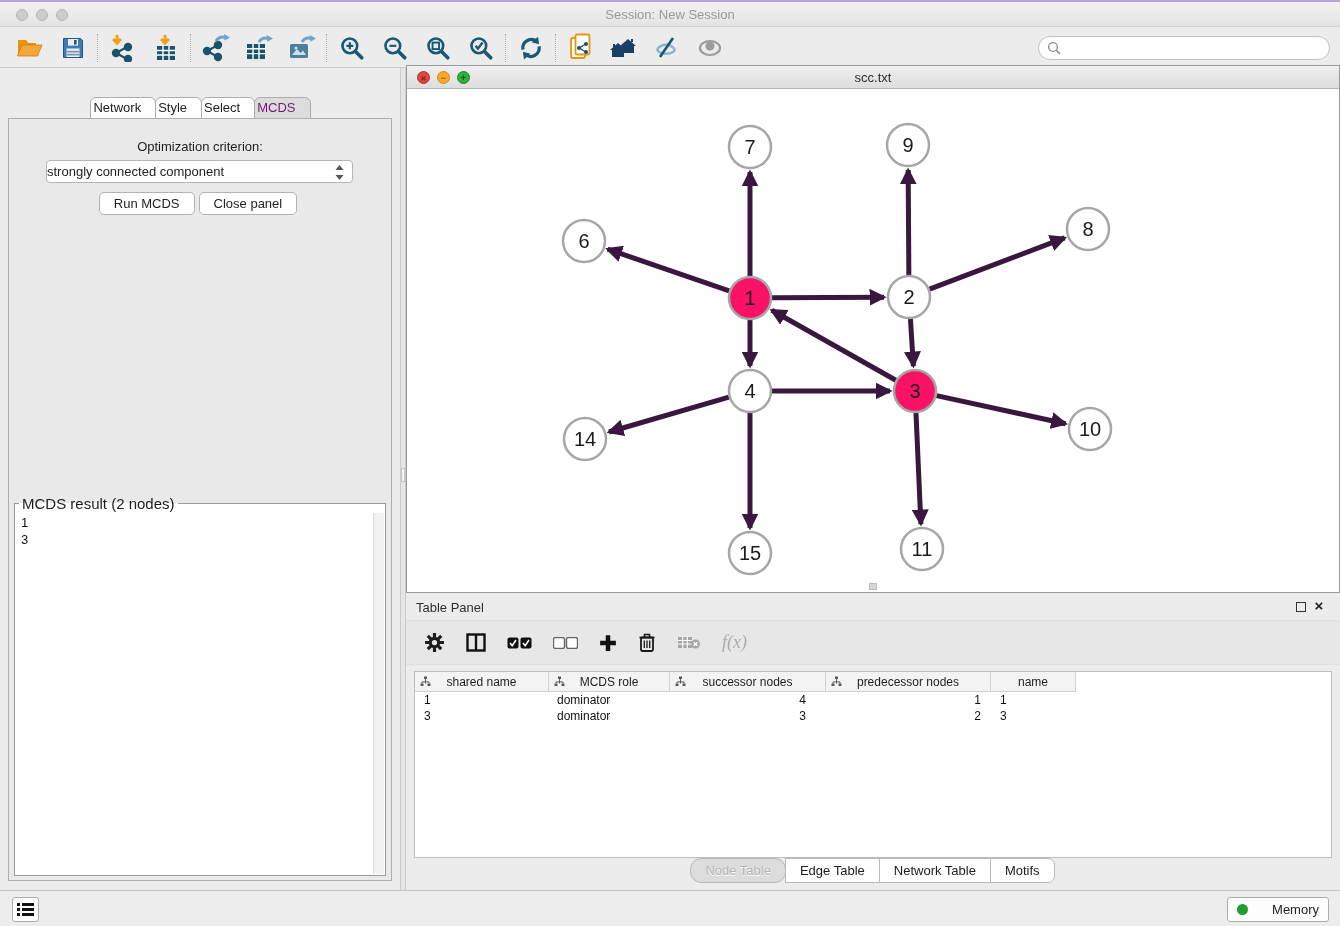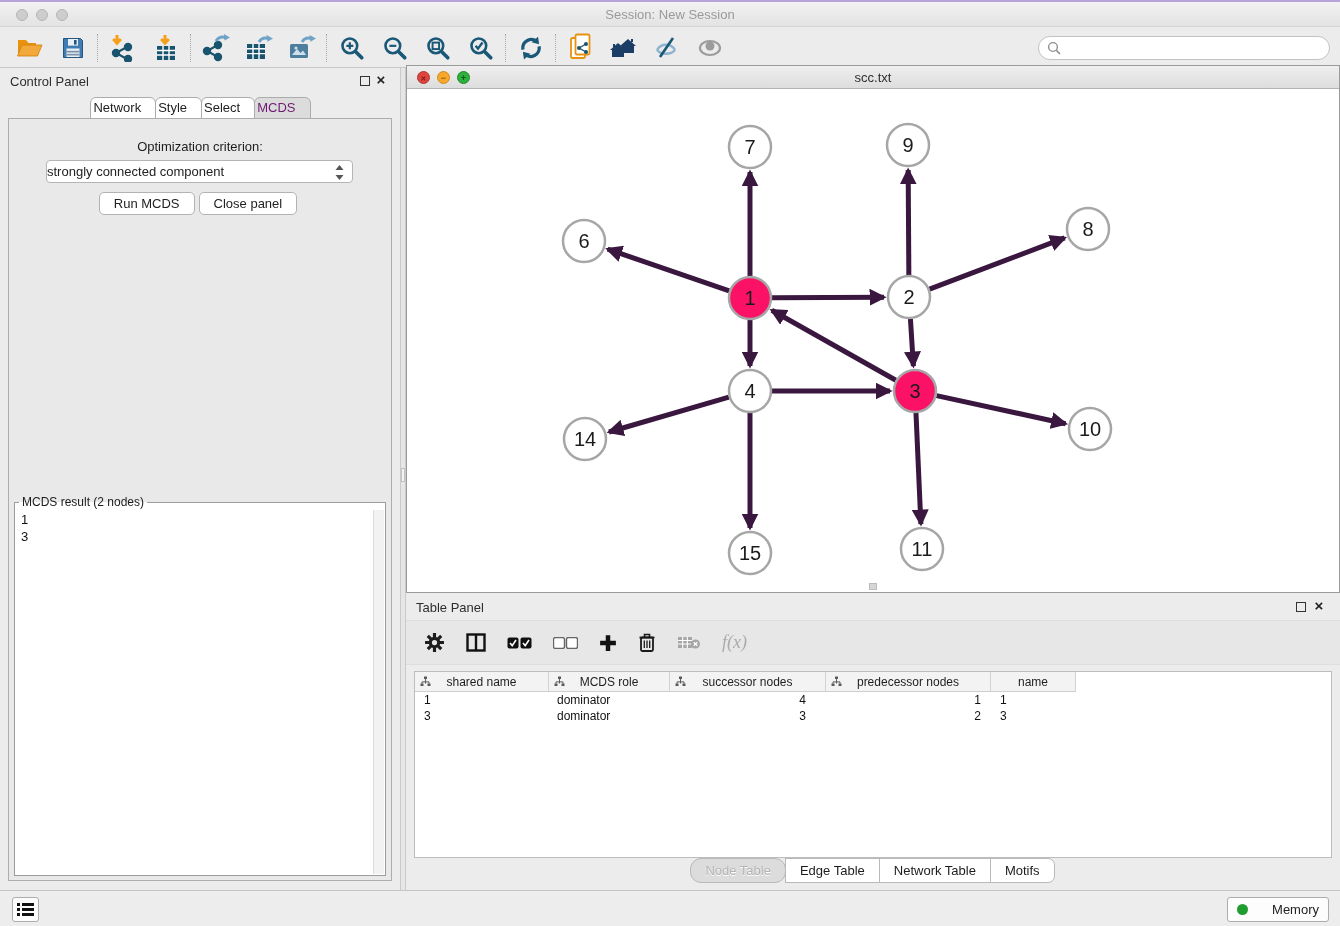--- a/index.html
+++ b/index.html
@@ -59,21 +59,21 @@
   .dropdown .chevrons { position:absolute; right:8px; top:4px; }
   .btn-row { position:absolute; top:73px; left:0; right:4px; display:flex; justify-content:center; gap:4px; }
   .push-btn {
     background:#fff; border:1px solid #B3B3B3; border-radius:5px; height:23px;
     padding:0 14px; font-size:13px; display:flex; align-items:center;
   }
   fieldset.result {
     position:absolute; left:5px; right:5px; top:376px; bottom:4px;
     border:1px solid #9C9C9C; background:#fff; margin:0; padding:0;
   }
-  fieldset.result legend { font-size:12px; color:#1c1c1c; padding:0 3px; margin-left:4px; }
+  fieldset.result legend { font-size:15px; color:#1c1c1c; padding:0 3px; margin-left:4px; }
   .result-text { position:absolute; left:6px; top:2px; font-size:13px; line-height:17px; white-space:pre; color:#111; }
   .result-scroll { position:absolute; right:1px; top:1px; bottom:1px; width:11px; background:#F2F2F2; border-left:1px solid #DCDCDC; }
   
   .splitter { position:absolute; left:400px; top:68px; width:6px; bottom:36px; background:#E6E6E6; border-left:1px solid #CACACA; border-right:1px solid #CACACA; }
   .splitter .grip { position:absolute; top:400px; left:0; width:4px; height:14px; background:#F5F5F5; border:1px solid #C2C2C2; }
   
   .net-win { position:absolute; left:406px; top:65px; width:934px; height:528px; border:1px solid #9B9B9B; background:#fff; }
   .net-titlebar { position:relative; height:23px; background:linear-gradient(#EFEFEF,#DDDDDD); border-bottom:1px solid #B4B4B4; }
   .net-title { position:absolute; left:0; right:0; top:4px; text-align:center; font-size:13px; color:#2e2e2e; }
   .tl { position:absolute; top:5px; width:13px; height:13px; border-radius:50%; font-size:9px; font-weight:bold; text-align:center; line-height:12px; }
@@ -282,25 +282,20 @@
   <div class="search-wrap">
     <svg width="14" height="14" viewBox="0 0 14 14">
       <circle cx="6" cy="6" r="4.4" fill="none" stroke="#8E8E8E" stroke-width="1.4"></circle>
       <line x1="9.4" y1="9.4" x2="13" y2="13" stroke="#8E8E8E" stroke-width="1.6"></line>
     </svg>
     <input type="text" value="" style="">
   </div>
 </div>
 
 <div class="control-panel">
-  <div class="panel-header">
-    <span class="ph-title">Control Panel</span>
-    <span class="float-btn cp-float"></span>
-    <span class="close-btn cp-close"></span>
-  </div>
   <div class="cp-tabs">
     <div class="cp-tab">Network</div>
     <div class="cp-tab">Style</div>
     <div class="cp-tab">Select</div>
     <div class="cp-tab active">MCDS</div>
   </div>
   <div class="cp-box">
     <div class="opt-label">Optimization criterion:</div>
     <div class="dropdown">
       <span>strongly connected component</span>

